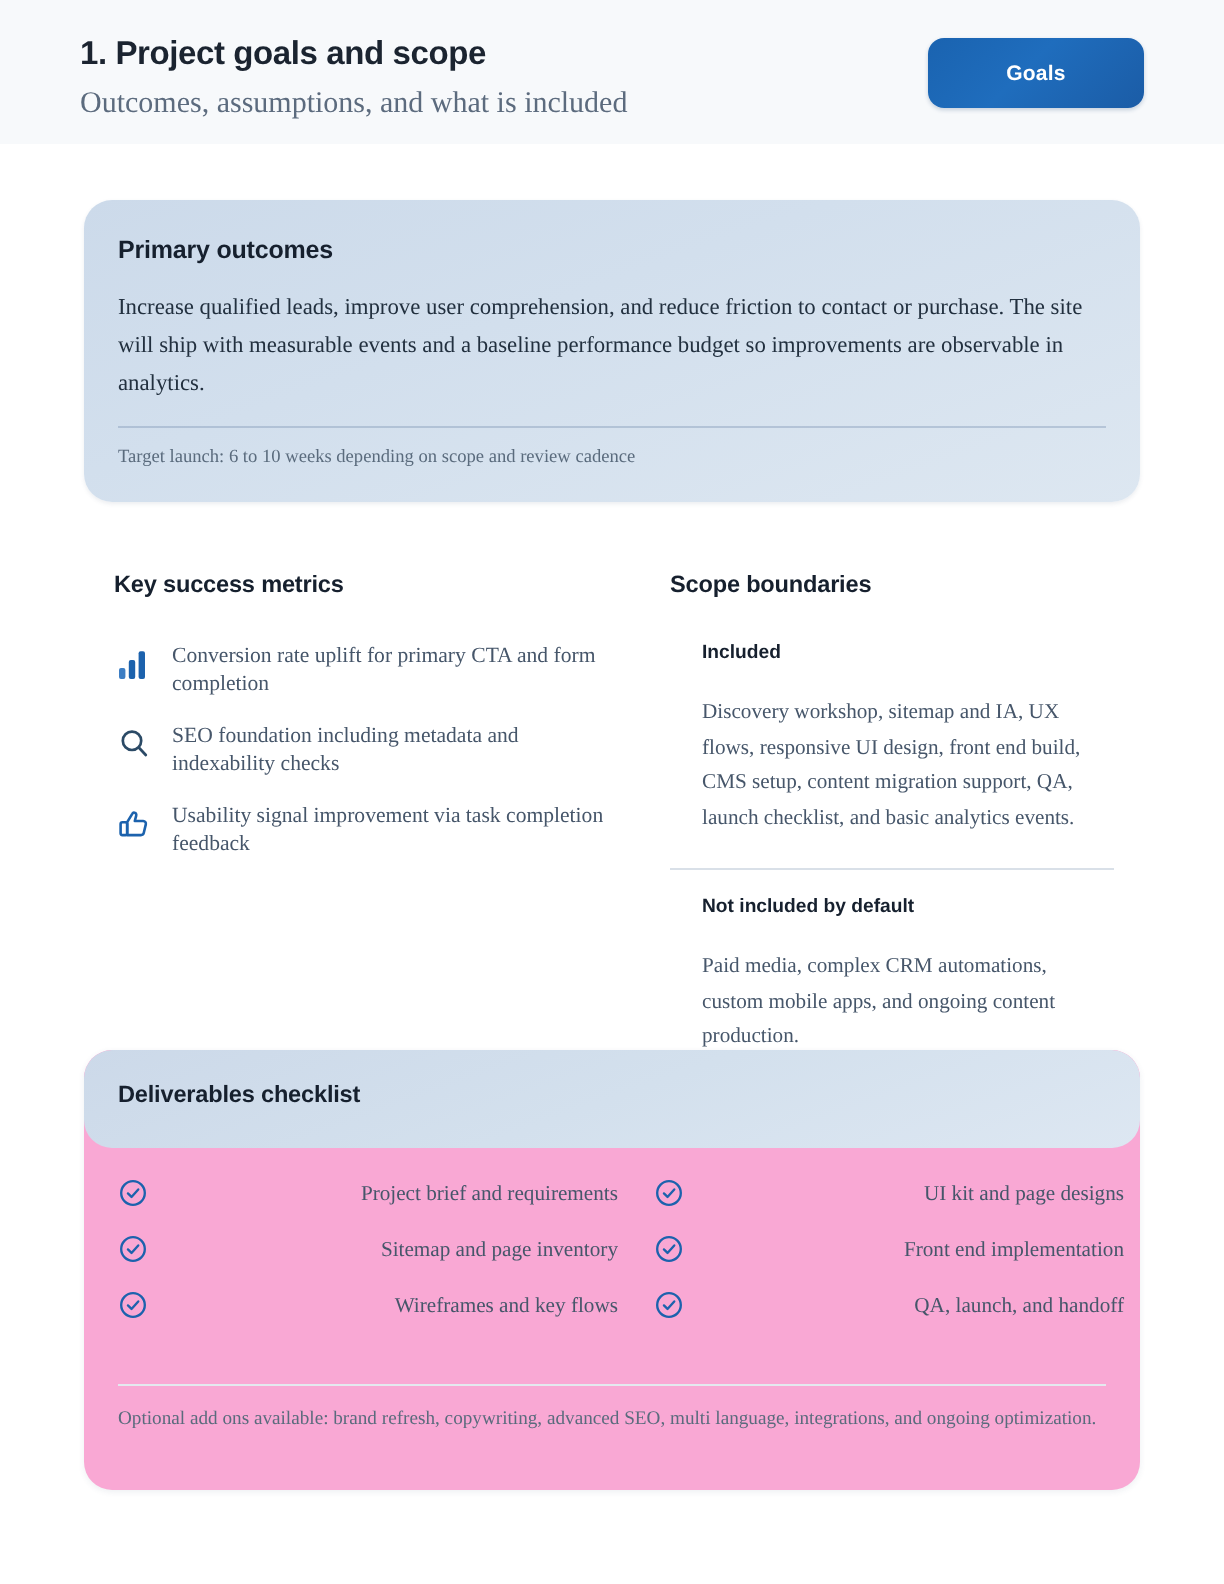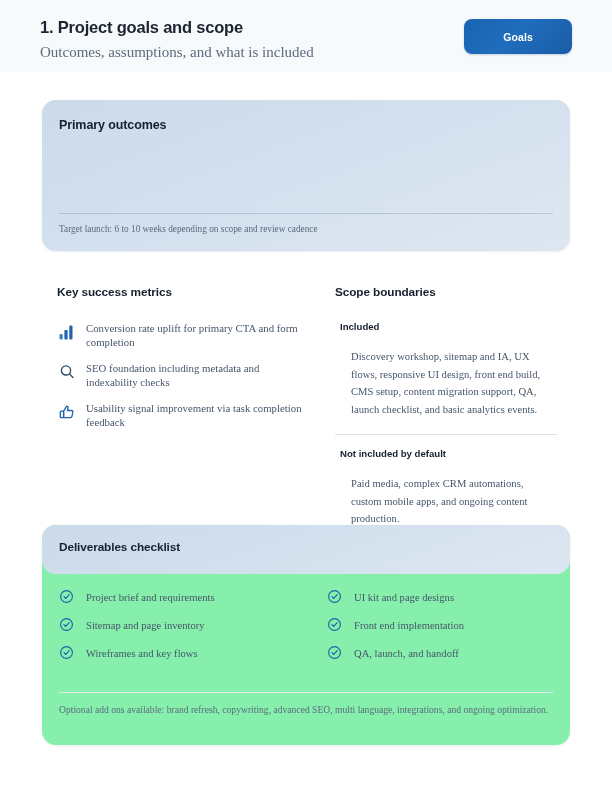--- a/index.html
+++ b/index.html
@@ -152,21 +152,21 @@
     font-size: 10.8px;
     line-height: 14px;
     color: #46566a;
     display: block;
   }
 
   .scope-label {
     font-size: 9.6px;
     font-weight: bold;
     color: #16202e;
-    margin: 0 0 7px 5px;
+    margin: 0 0 7px 16px;
   }
   .scope-text {
     font-family: "Liberation Serif", serif;
     font-size: 10.6px;
     line-height: 17.5px;
     color: #46566a;
     margin: 16px;
   }
   .scope-divider {
     width: 100%;
@@ -175,21 +175,21 @@
     margin: 15px 0 13px 0;
   }
 
   
   .deliver-card {
     position: absolute;
     left: 42px; top: 525px;
     width: 528px;
     height: 220px;
     border-radius: 14px;
-    background: #86efac;
+    background: #f9a8d4;
     box-shadow: 0 1px 3px rgba(60,80,110,0.09);
     overflow: hidden;
   }
   .deliver-head {
     position: absolute;
     left: 0; top: 0;
     width: 528px;
     height: 49px;
     border-radius: 14px;
     background: linear-gradient(160deg, #ccd9e9 0%, #d3e0ed 50%, #dde7f2 100%);
@@ -210,20 +210,21 @@
   .deliver-col {
     position: absolute;
     top: 0;
   }
   .deliver-col.left  { left: 17px;  width: 250px; }
   .deliver-col.right { left: 285px; width: 235px; }
   .check-row {
     position: relative;
     height: 28px;
     padding-left: 27px;
+    text-align: right;
   }
   .check-icon {
     position: absolute;
     left: 0; top: 2px;
     width: 15px;
     height: 15px;
   }
   .check-text {
     font-family: "Liberation Serif", serif;
     font-size: 10.6px;
@@ -257,20 +258,21 @@
       <div class="header-title">1. Project goals and scope</div>
       <div class="header-sub">Outcomes, assumptions, and what is included</div>
       <button class="header-btn">
         <span class="header-btn-label">Goals</span>
       </button>
     </div>
   </div>
 
   <div class="outcomes-card">
     <div class="outcomes-title">Primary outcomes</div>
+    <div class="outcomes-body">Increase qualified leads, improve user comprehension, and reduce friction to contact or purchase. The site will ship with measurable events and a baseline performance budget so improvements are observable in analytics.</div>
     <div class="outcomes-divider"></div>
     <div class="outcomes-note">Target launch: 6 to 10 weeks depending on scope and review cadence</div>
   </div>
 
   <div class="col-left">
     <div class="col-heading">Key success metrics</div>
 
     <div class="metric-row">
       <span class="metric-icon">
         <svg width="20" height="20" viewBox="0 0 20 20">

